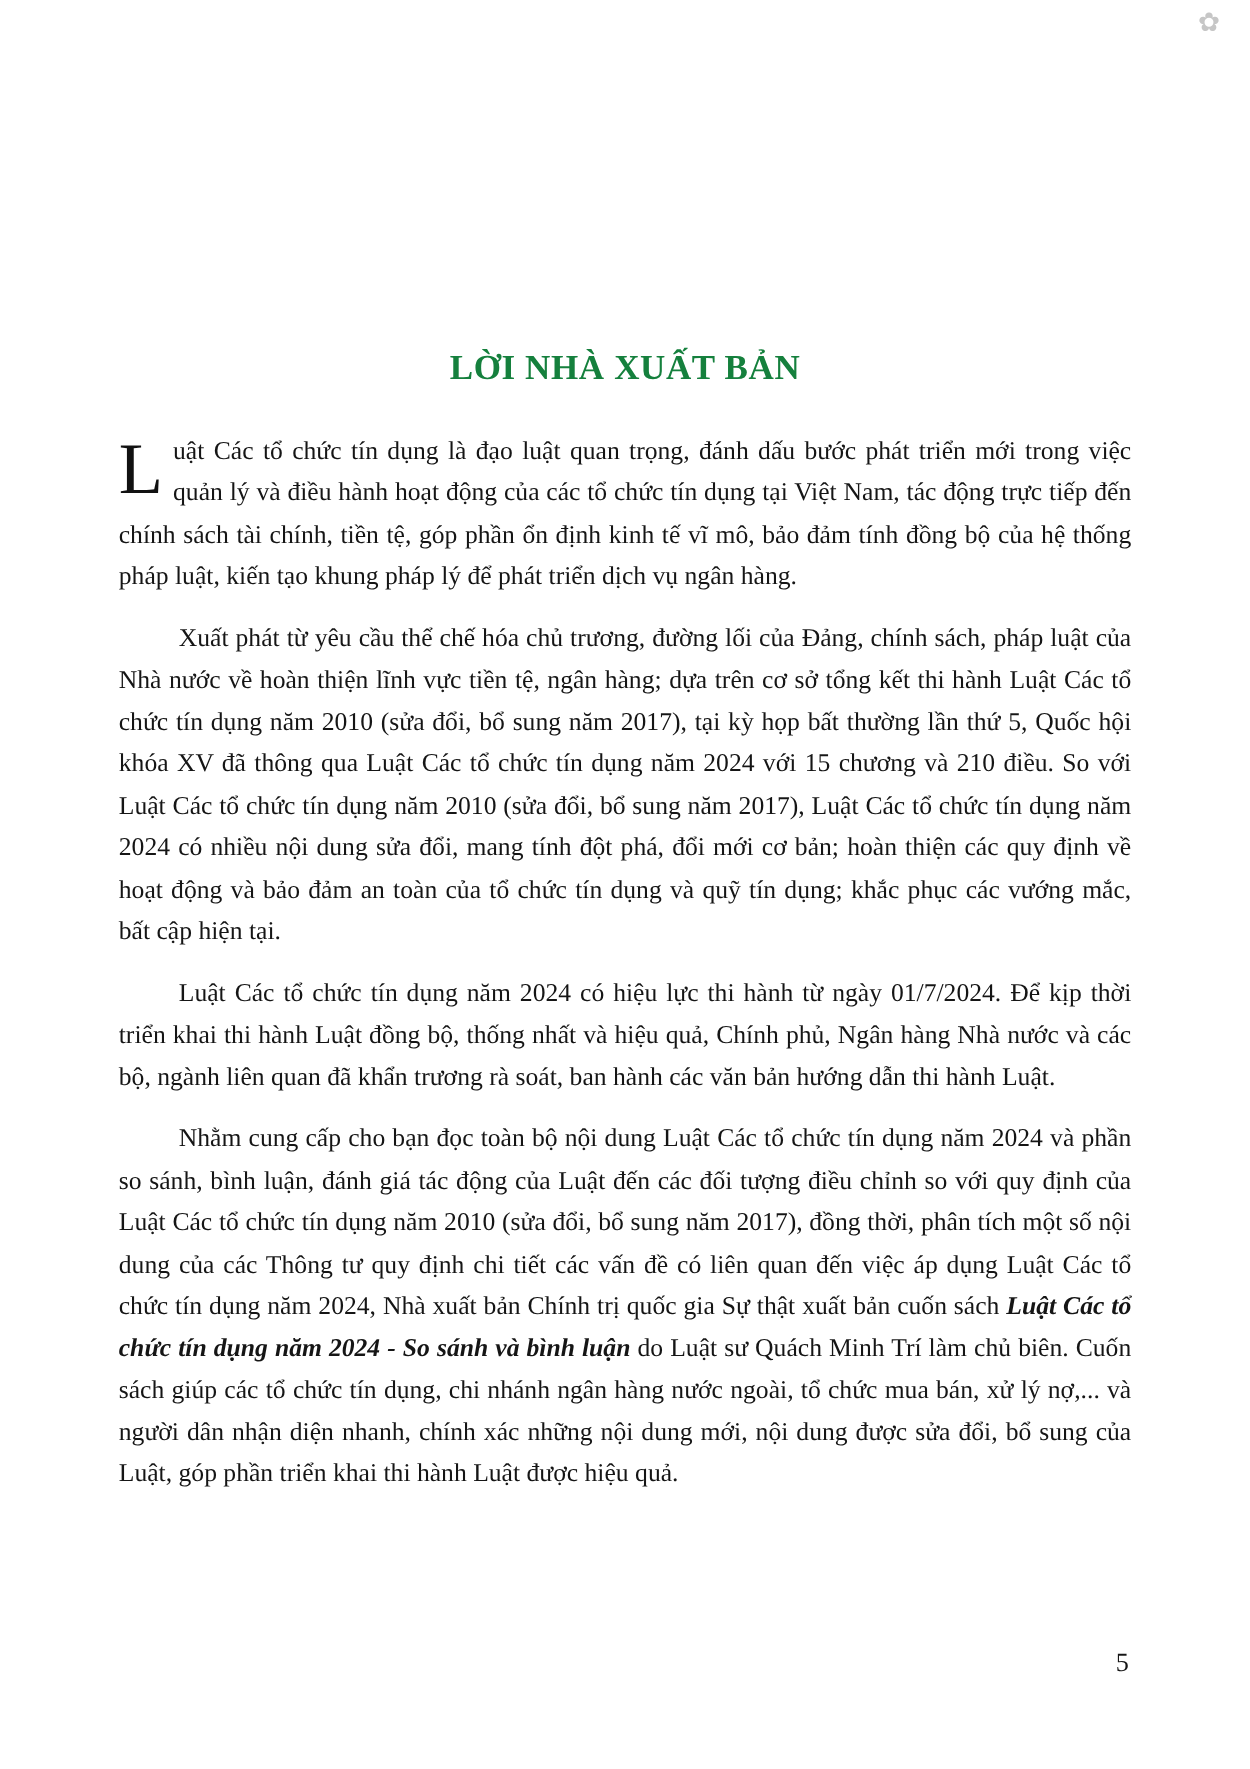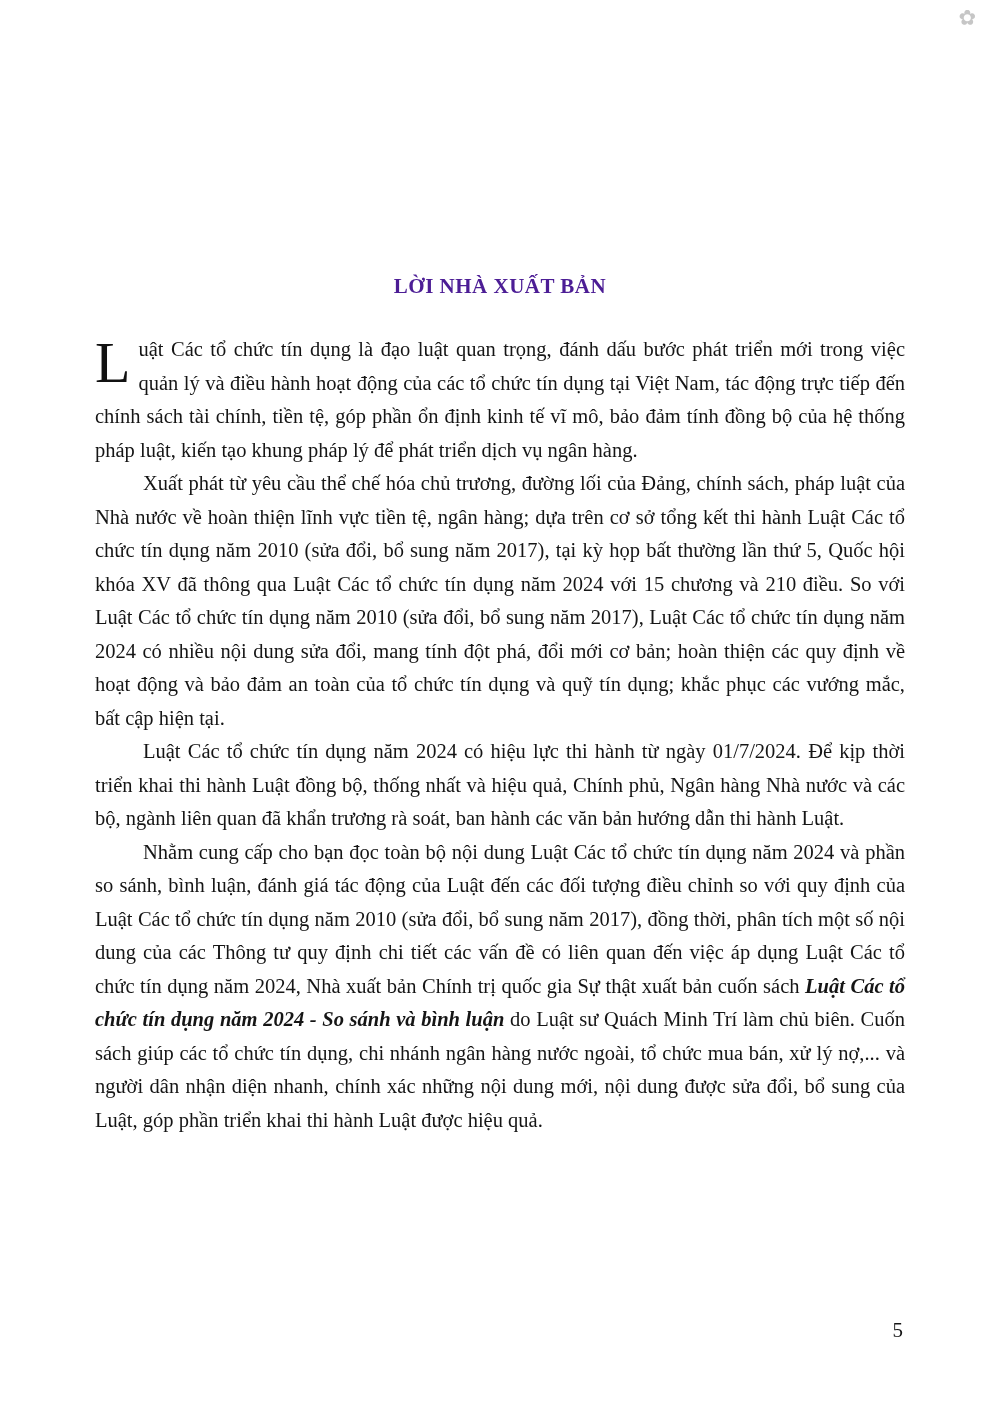--- a/index.html
+++ b/index.html
@@ -23,37 +23,38 @@
     top: 6px;
     right: 24px;
     font-family: "DejaVu Sans", sans-serif;
     font-size: 21px;
     color: #c6c6c6;
     user-select: none;
   }
   .title {
     padding-top: 260px;
     text-align: center;
-    font-size: 21px;
+    font-size: 28px;
     font-weight: bold;
     letter-spacing: 0.5px;
-    color: #4c1d95;
+    color: #15803d;
   }
   .content {
     margin: 34px 95px 0 95px;
     font-size: 20.5px;
     line-height: 33.5px;
     text-align: justify;
     text-justify: inter-word;
   }
   .para {
     margin: 0;
   }
   .para.indented {
     text-indent: 48px;
+    margin-top: 16px;
   }
   .dropcap {
     float: left;
     font-size: 58px;
     line-height: 50px;
     padding: 5px 8px 0 0;
     color: #111111;
   }
   .bold-italic {
     font-weight: bold;

